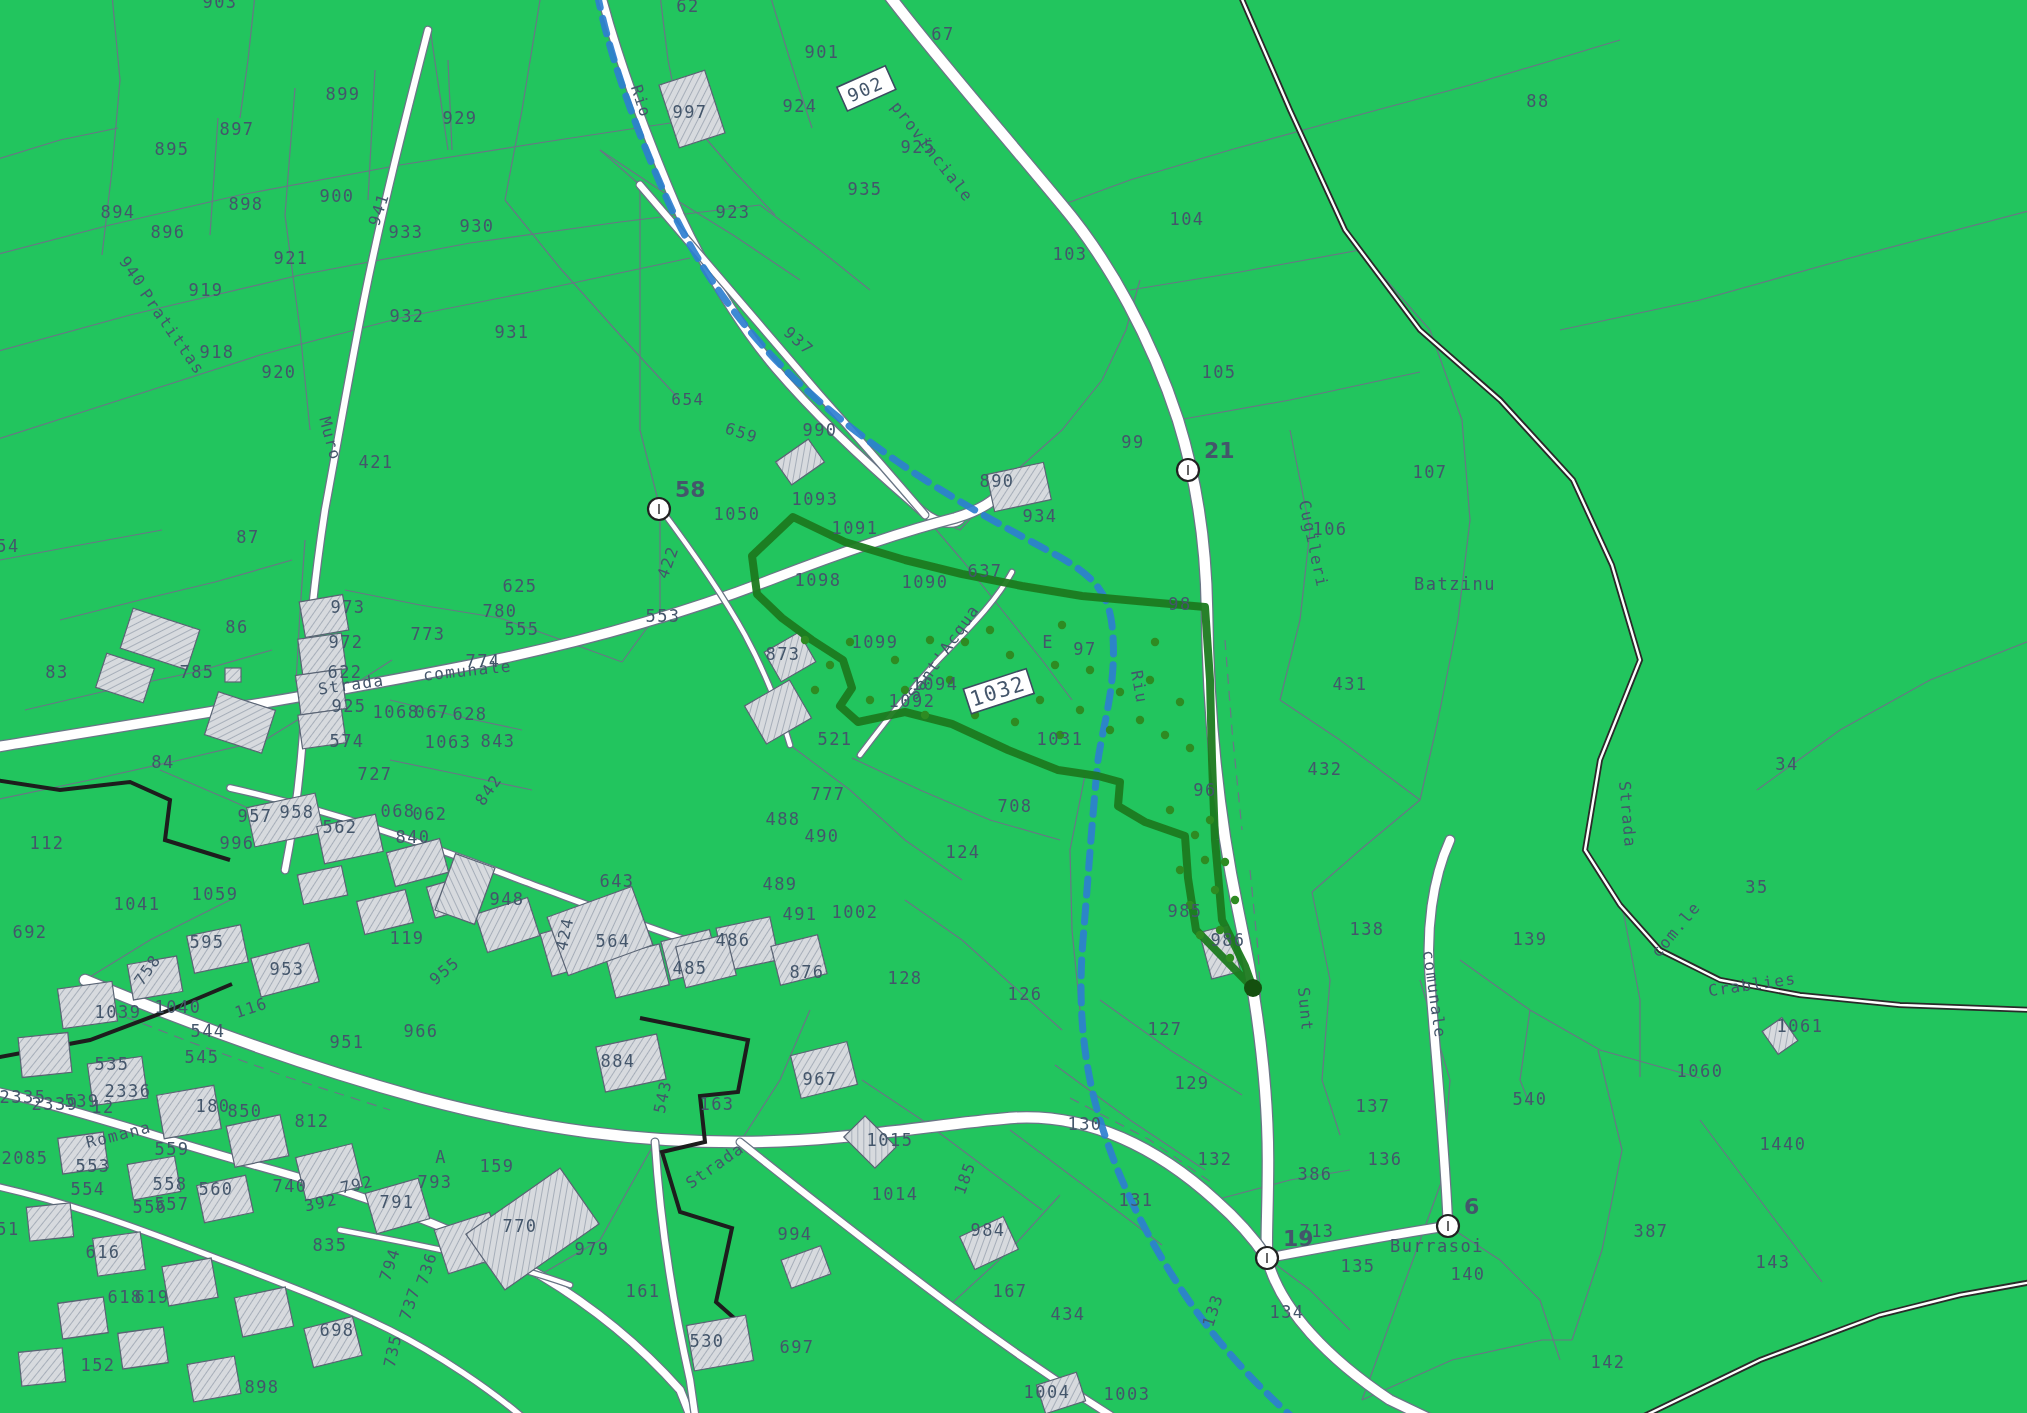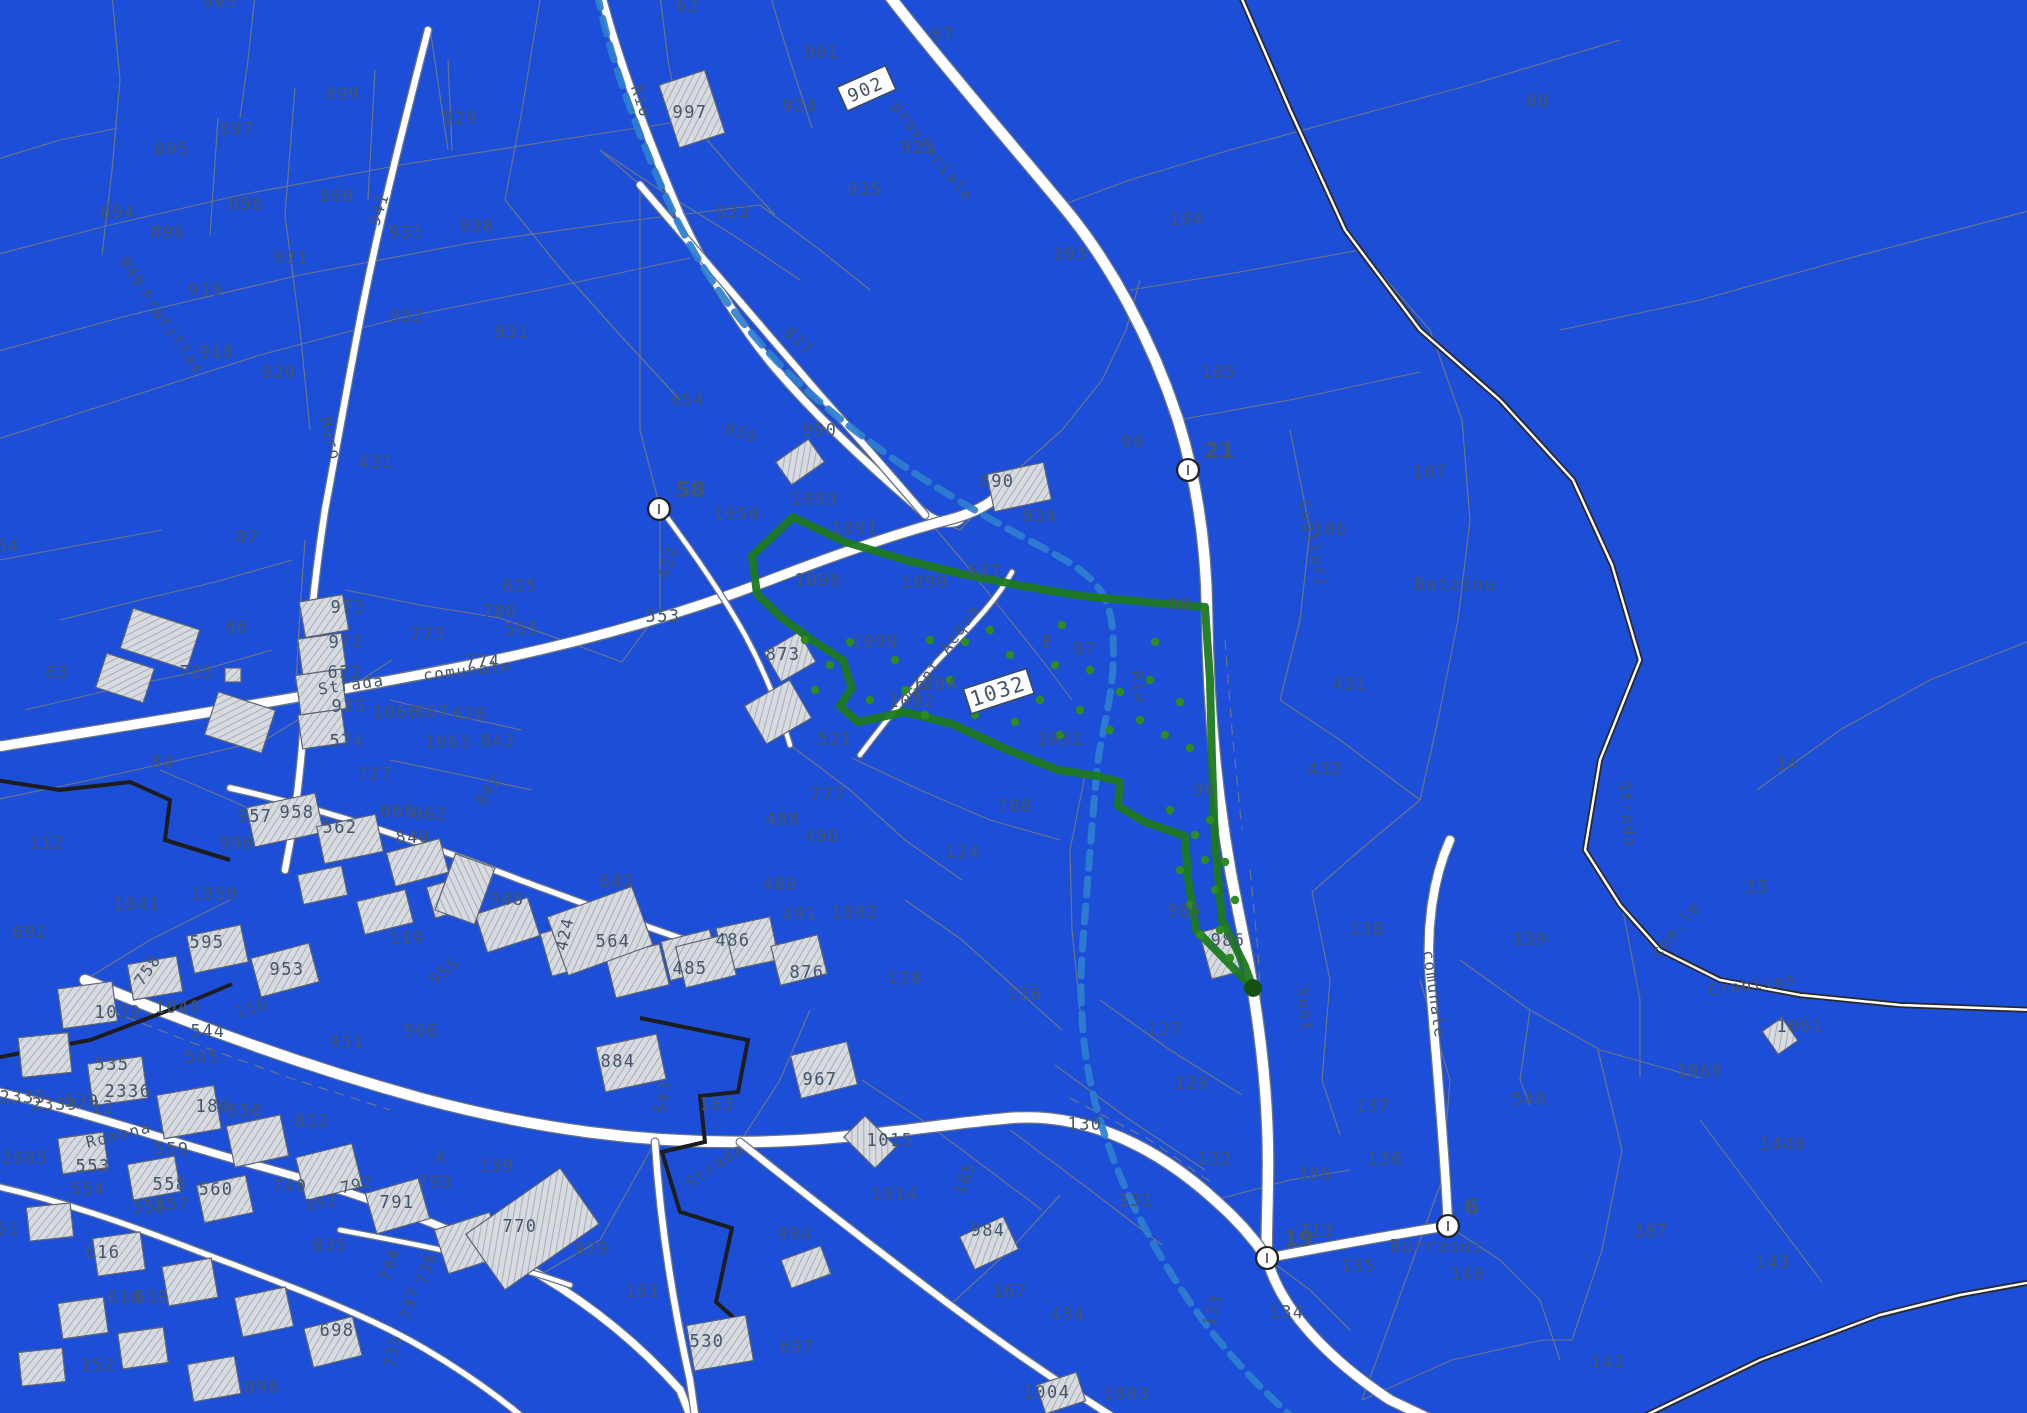--- a/index.html
+++ b/index.html
@@ -1,17 +1,17 @@
 <!DOCTYPE html>
 <html><head>
 <meta charset="utf-8">
 <style>
   html,body{margin:0;padding:0;background:#e8e8e4;}
   .map-wrap{
-    position:relative;width:2027px;height:1413px;background:#1d4ed8;
+    position:relative;width:2027px;height:1413px;background:#22c55e;
     overflow:hidden;font-family:"DejaVu Sans Mono", monospace;
   }
   svg{position:absolute;left:0;top:0;}
   text{fill:#44566b;}
 </style>
 </head>
 <body>
 
 <div class="map-wrap">
   <svg id="map" width="2027" height="1413" viewBox="0 0 2027 1413">

